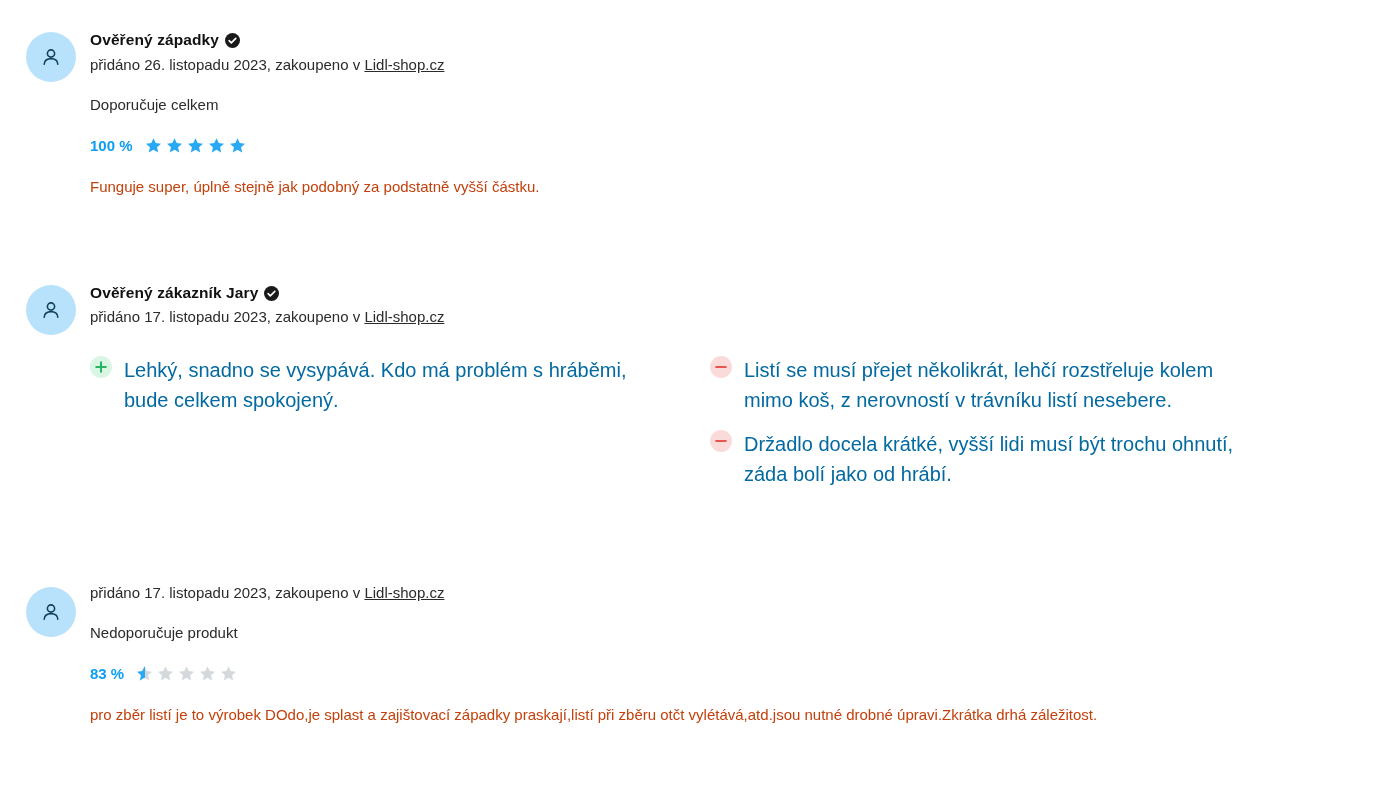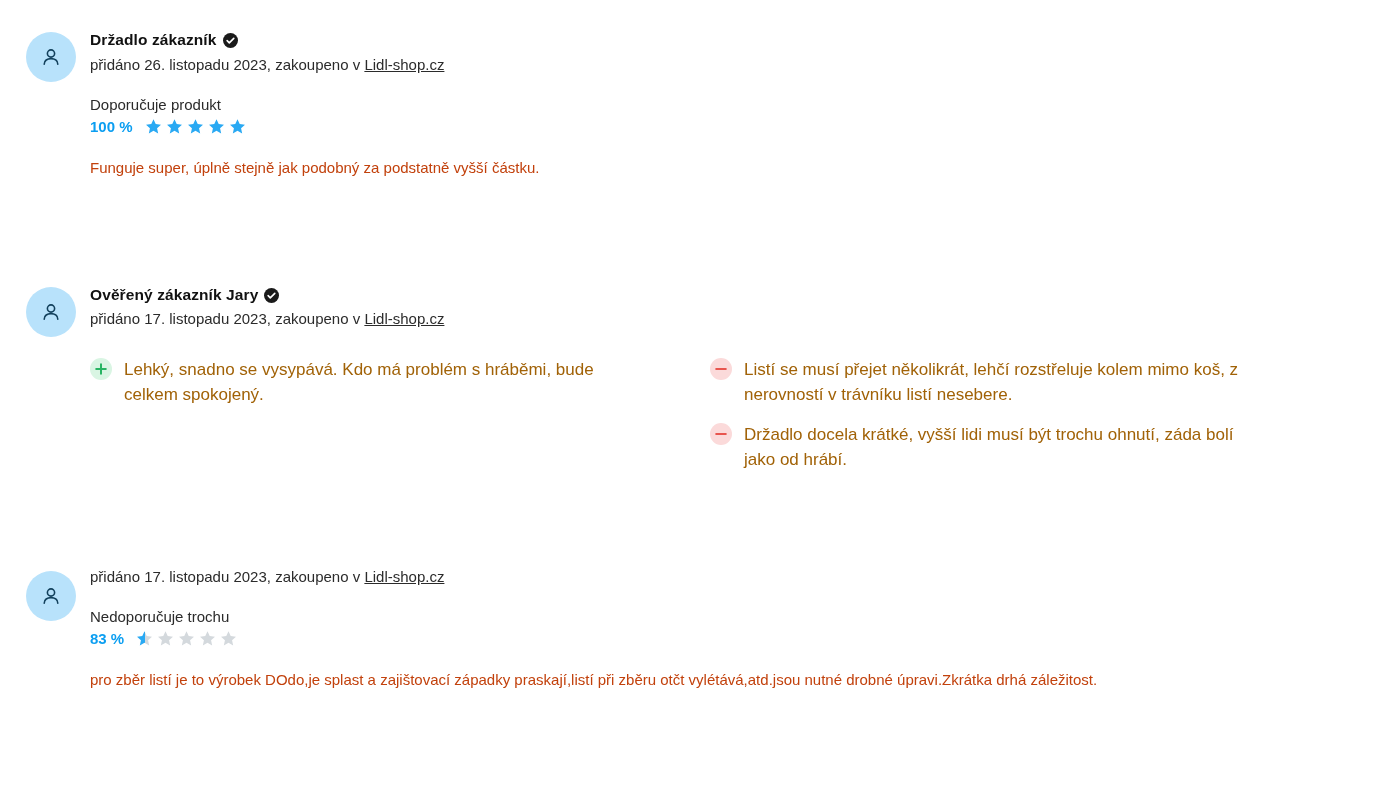--- a/index.html
+++ b/index.html
@@ -16,21 +16,21 @@
   }
   .reviews {
     padding: 18px 0 0 0;
   }
   .review {
     position: relative;
     padding-left: 90px;
     padding-right: 40px;
   }
   .review-1 { margin-top: 10px; }
-  .review-2 { margin-top: 104px; }
+  .review-2 { margin-top: 83px; }
   .review-3 { margin-top: 80px; }
 
   .avatar {
     position: absolute;
     left: 26px;
     top: 4px;
     width: 50px;
     height: 50px;
     border-radius: 50%;
     background: #b8e2fb;
@@ -67,21 +67,21 @@
   }
   .rev-sub a {
     color: #2b2b2b;
   }
   .recommend {
     margin-top: 22px;
     font-size: 15px;
     color: #2b2b2b;
   }
   .score-row {
-    margin-top: 5px;
+    margin-top: 24px;
     display: flex;
     align-items: center;
     gap: 12px;
   }
   .score {
     font-size: 15px;
     font-weight: bold;
     color: #0b9ef1;
   }
   .stars {
@@ -117,53 +117,53 @@
     height: 22px;
     border-radius: 50%;
     display: flex;
     align-items: center;
     justify-content: center;
     margin-top: 1px;
   }
   .pc-badge.plus { background: #d9f5e3; }
   .pc-badge.minus { background: #fbdada; }
   .pc-text {
-    font-size: 17px;
+    font-size: 20px;
     line-height: 1.5;
-    color: #a16207;
+    color: #0369a1;
     max-width: 520px;
   }
 
   .score-row.no-rec { margin-top: 25px; }
 </style>
 </head>
 <body>
 
 <div class="reviews">
 
   <div class="review review-1">
     <div class="avatar">
       <svg width="24" height="24" viewBox="0 0 24 24" aria-hidden="true">
         <circle cx="12" cy="8.5" r="3.6" fill="none" stroke="#12405c" stroke-width="1.6"></circle>
         <path d="M5.2 19.2c0-3.7 3.1-5.6 6.8-5.6s6.8 1.9 6.8 5.6" fill="none" stroke="#12405c" stroke-width="1.6" stroke-linecap="round"></path>
       </svg>
     </div>
     <div class="rev-head">
-      <span class="rev-name">Držadlo zákazník</span>
+      <span class="rev-name">Ověřený západky</span>
       <span class="verified-icon">
         <svg width="15" height="15" viewBox="0 0 16 16">
           <circle cx="8" cy="8" r="8" fill="#1a1a1a"></circle>
           <path d="M4.4 8.2l2.3 2.3 4.8-4.8" fill="none" stroke="#ffffff" stroke-width="1.7" stroke-linecap="round" stroke-linejoin="round"></path>
         </svg>
       </span>
     </div>
     <div class="rev-sub">
       <span>přidáno 26. listopadu 2023, zakoupeno v </span><a href="#">Lidl-shop.cz</a>
     </div>
-    <div class="recommend">Doporučuje produkt</div>
+    <div class="recommend">Doporučuje celkem</div>
     <div class="score-row">
       <span class="score">100 %</span>
       <span class="stars">
         <svg class="star" width="17" height="17" viewBox="0 0 20 20">
             <polygon points="10,1.5 12.6,7.2 18.8,7.9 14.2,12.1 15.5,18.2 10,15.1 4.5,18.2 5.8,12.1 1.2,7.9 7.4,7.2" fill="#29a9f3"></polygon>
           </svg>
         <svg class="star" width="17" height="17" viewBox="0 0 20 20">
             <polygon points="10,1.5 12.6,7.2 18.8,7.9 14.2,12.1 15.5,18.2 10,15.1 4.5,18.2 5.8,12.1 1.2,7.9 7.4,7.2" fill="#29a9f3"></polygon>
           </svg>
         <svg class="star" width="17" height="17" viewBox="0 0 20 20">
@@ -235,21 +235,21 @@
   <div class="review review-3">
     <div class="avatar">
       <svg width="24" height="24" viewBox="0 0 24 24" aria-hidden="true">
         <circle cx="12" cy="8.5" r="3.6" fill="none" stroke="#12405c" stroke-width="1.6"></circle>
         <path d="M5.2 19.2c0-3.7 3.1-5.6 6.8-5.6s6.8 1.9 6.8 5.6" fill="none" stroke="#12405c" stroke-width="1.6" stroke-linecap="round"></path>
       </svg>
     </div>
     <div class="rev-sub">
       <span>přidáno 17. listopadu 2023, zakoupeno v </span><a href="#">Lidl-shop.cz</a>
     </div>
-    <div class="recommend">Nedoporučuje trochu</div>
+    <div class="recommend">Nedoporučuje produkt</div>
     <div class="score-row">
       <span class="score">83 %</span>
       <span class="stars">
         <svg class="star" width="17" height="17" viewBox="0 0 20 20">
           <defs>
             <linearGradient id="halfstar" x1="0" y1="0" x2="1" y2="0">
               <stop offset="50%" stop-color="#29a9f3"></stop>
               <stop offset="50%" stop-color="#d4d9dd"></stop>
             </linearGradient>
           </defs>

